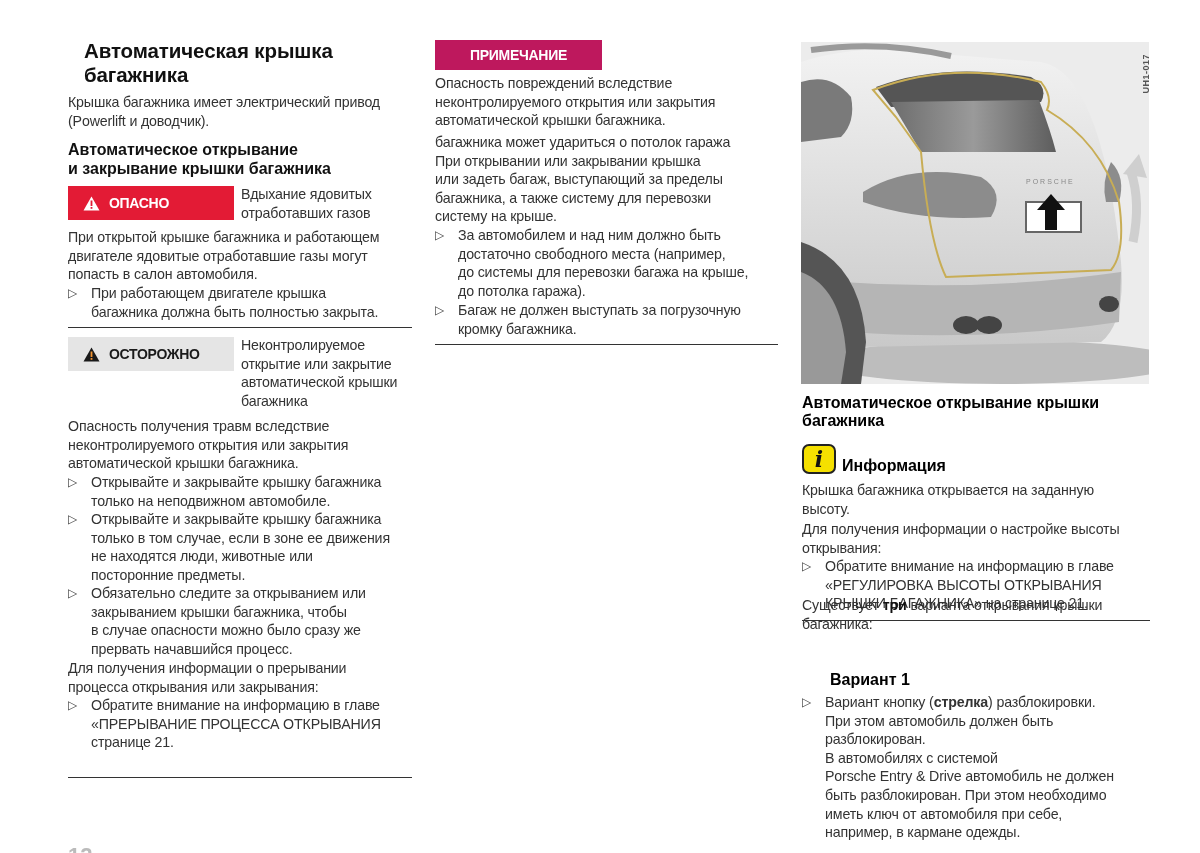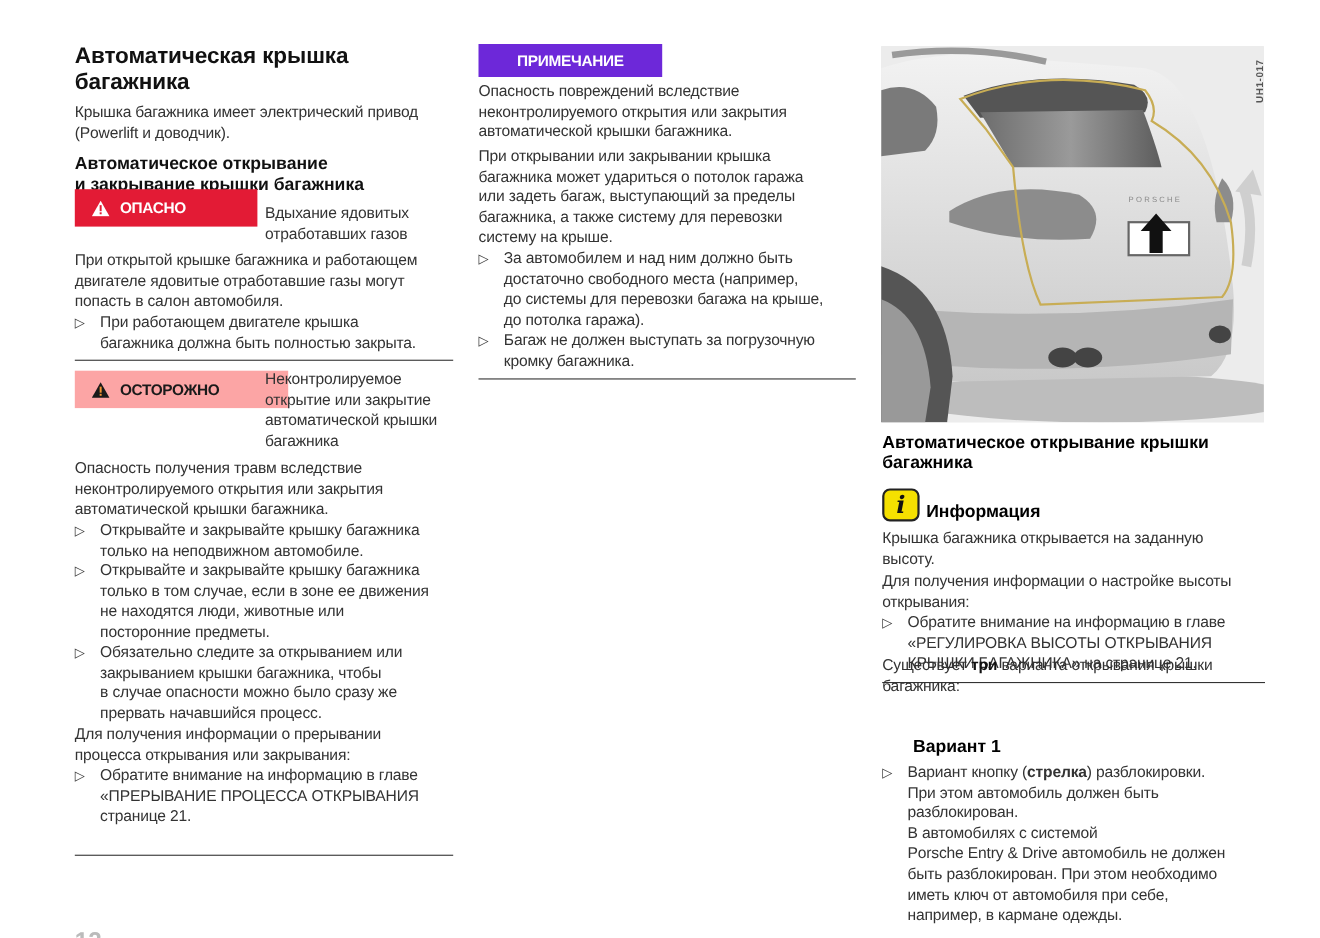--- a/index.html
+++ b/index.html
@@ -5,36 +5,36 @@
     html, body { margin: 0; padding: 0; background: #ffffff; }
     body {
       width: 1200px; height: 853px; position: relative; overflow: hidden;
       font-family: "Liberation Sans", sans-serif; color: #2a2a2a;
     }
     .col { position: absolute; top: 0; }
     .col-left { left: 68px; width: 344px; }
     .col-mid { left: 435px; width: 344px; }
     .col-right { left: 802px; width: 350px; }
 
-    .h1 { position: absolute; font-weight: bold; font-size: 20.5px; line-height: 24px; color: #111; letter-spacing: -0.1px; }
+    .h1 { position: absolute; font-weight: bold; font-size: 20.5px; line-height: 24px; color: #111; letter-spacing: -0.1px; margin-left: 16px; }
     .h2 { position: absolute; font-weight: bold; font-size: 16px; line-height: 19px; color: #111; }
     .h3 { position: absolute; font-weight: bold; font-size: 16px; line-height: 18px; color: #000000; }
     .p { position: absolute; font-size: 14.2px; line-height: 18.6px; color: #333; letter-spacing: -0.15px; }
     .p b { color: #111; }
     .bullet { position: absolute; font-size: 14.2px; line-height: 18.6px; color: #333; padding-left: 23px; letter-spacing: -0.15px; }
     .bullet .tri { position: absolute; left: 0; top: 0; font-size: 12px; color: #444; }
     .rule { position: absolute; height: 0; border-top: 1px solid #333; }
 
     .badge {
       position: absolute; height: 34px; display: flex; align-items: center;
       font-weight: bold; font-size: 14px; letter-spacing: -0.3px;
     }
     .badge-danger { background: #e31b35; color: #fff; width: 166px; }
-    .badge-warn { background: #fca5a5; color: #1a1a1a; width: 194px; }
-    .badge-note { background: #6d28d9; color: #fff; width: 167px; justify-content: center; height: 30px; }
+    .badge-warn { background: #e5e5e5; color: #1a1a1a; width: 166px; }
+    .badge-note { background: #be185d; color: #fff; width: 167px; justify-content: center; height: 30px; }
     .badge .ico { margin-left: 15px; margin-right: 9px; display: inline-block; width: 17px; height: 15px; }
     .badge-text { position: absolute; font-size: 14.2px; line-height: 18.6px; color: #333; letter-spacing: -0.15px; }
 
     .figure { position: absolute; left: 801px; top: 42px; width: 348px; height: 342px; background: #e9e9e9; overflow: hidden; }
     .fig-code { position: absolute; right: 8px; top: 12px; font-size: 9px; font-weight: bold; color: #555; transform: rotate(-90deg); transform-origin: right top; white-space: nowrap; letter-spacing: 0.5px; }
 
     .info-icon { position: absolute; width: 34px; height: 30px; background: #f5e000; border: 2px solid #222; border-radius: 7px; box-sizing: border-box; display: flex; align-items: center; justify-content: center; font-family: "DejaVu Serif", serif; font-weight: bold; font-style: italic; font-size: 22px; color: #111; }
     .page-num { position: absolute; left: 68px; top: 843px; font-size: 22px; font-weight: bold; color: #bbb; }
   </style>
 </head>
@@ -47,21 +47,21 @@
   </div>
   <div class="p" style="top:93px;">
     <div>Крышка багажника имеет электрический привод</div>
     <div>(Powerlift и доводчик).</div>
   </div>
   <div class="h2" style="top:140px;">
     <div>Автоматическое открывание</div>
     <div>и закрывание крышки багажника</div>
   </div>
 
-  <div class="badge badge-danger" style="top:172px; left:0;">
+  <div class="badge badge-danger" style="top:186px; left:0;">
     <svg class="ico" viewBox="0 0 17 15">
       <polygon points="8.5,0.5 16.5,14.5 0.5,14.5" fill="#fff"></polygon>
       <rect x="7.6" y="4.5" width="1.8" height="5.5" fill="#e31b35"></rect>
       <rect x="7.6" y="11" width="1.8" height="1.8" fill="#e31b35"></rect>
     </svg>
     <span>ОПАСНО</span>
   </div>
   <div class="badge-text" style="top:185px; left:173px;">
     <div>Вдыхание ядовитых</div>
     <div>отработавших газов</div>
@@ -138,22 +138,22 @@
 <div class="col col-mid">
   <div class="badge badge-note" style="top:40px; left:0;">
     <span>ПРИМЕЧАНИЕ</span>
   </div>
   <div class="p" style="top:74px;">
     <div>Опасность повреждений вследствие</div>
     <div>неконтролируемого открытия или закрытия</div>
     <div>автоматической крышки багажника.</div>
   </div>
   <div class="p" style="top:133px;">
+    <div>багажника может удариться о потолок гаража</div>
     <div>При открывании или закрывании крышка</div>
-    <div>багажника может удариться о потолок гаража</div>
     <div>или задеть багаж, выступающий за пределы</div>
     <div>багажника, а также систему для перевозки</div>
     <div>систему на крыше.</div>
   </div>
   <div class="bullet" style="top:226px;">
     <span class="tri">▷</span>
     <div>За автомобилем и над ним должно быть</div>
     <div>достаточно свободного места (например,</div>
     <div>до системы для перевозки багажа на крыше,</div>
     <div>до потолка гаража).</div>

